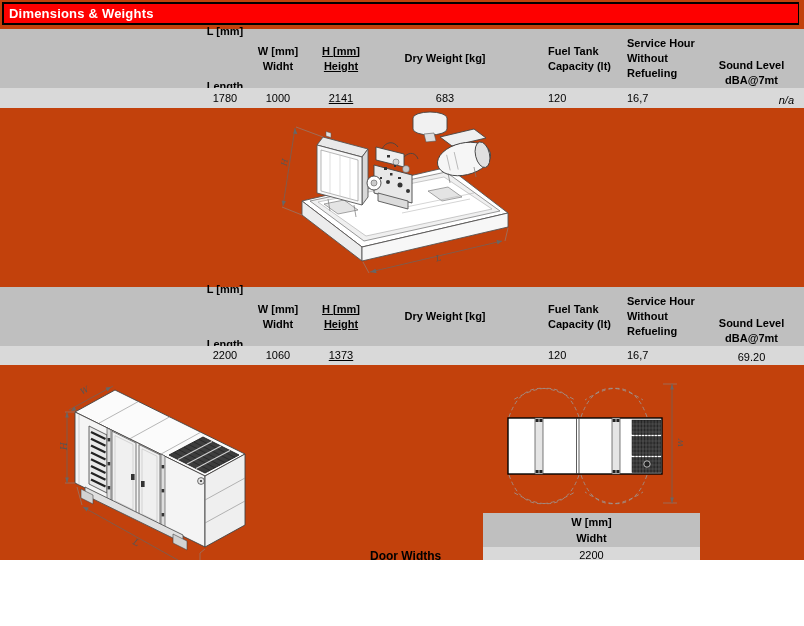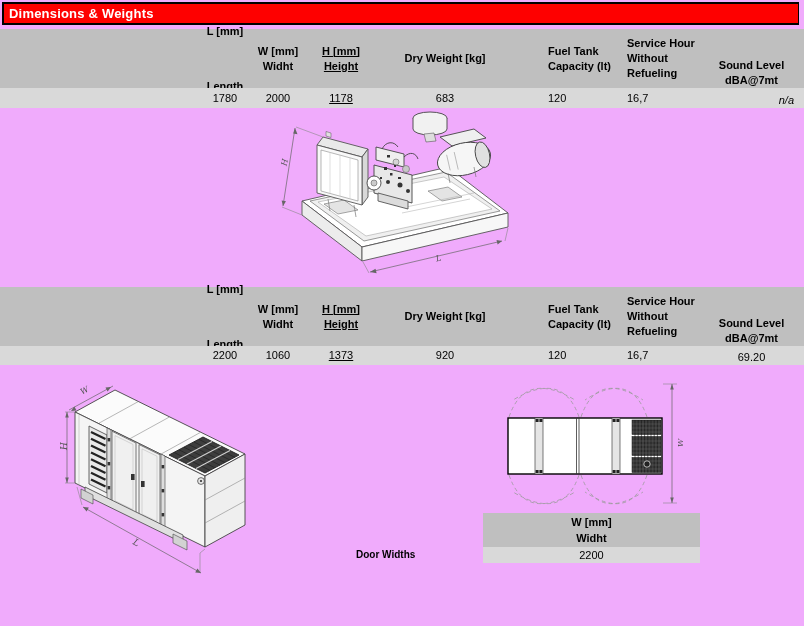--- a/index.html
+++ b/index.html
@@ -1,16 +1,16 @@
 <!DOCTYPE html>
 <html><head>
 <meta charset="utf-8">
 <style>
   html,body{margin:0;padding:0;background:#fff;}
-  .page{position:relative;width:804px;height:626px;background:#f0abfc;overflow:hidden;
+  .page{position:relative;width:804px;height:560px;background:#c2410c;overflow:hidden;
         font-family:"Liberation Sans",sans-serif;color:#000;}
   
   .titlebar{position:absolute;left:2px;top:2px;width:794px;height:19px;background:#fe0000;
             border:2px solid #000;border-right-width:1px;display:flex;align-items:center;}
   .titlebar span{color:#fff;font-weight:bold;font-size:13px;padding-left:5px;letter-spacing:.2px;}
   
   .trow{position:absolute;left:0;width:804px;}
   .thead{background:#bfbfbf;height:59px;}
   .tdata{background:#d9d9d9;height:20px;}
   .cell{position:absolute;top:0;height:100%;display:flex;flex-direction:column;justify-content:center;
@@ -19,21 +19,21 @@
   .c-label{left:4px;width:185px;align-items:flex-start;font-weight:bold;}
   .c-l{left:195px;width:60px;align-items:center;text-align:center;gap:40px;}
   .c-w{left:248px;width:60px;align-items:center;text-align:center;}
   .c-h{left:310px;width:62px;align-items:center;text-align:center;text-decoration:underline;}
   .c-dry{left:385px;width:120px;align-items:center;text-align:center;}
   .c-fuel{left:548px;width:92px;align-items:flex-start;text-align:left;}
   .c-serv{left:627px;width:92px;align-items:flex-start;text-align:left;}
   .c-sound{left:703px;width:97px;align-items:center;text-align:center;justify-content:flex-end;}
   .c-sound.align-right{align-items:flex-end;padding-right:6px;box-sizing:border-box;font-style:italic;}
   
-  .door-label{position:absolute;left:356px;top:549px;width:90px;font-size:10px;font-weight:bold;}
+  .door-label{position:absolute;left:370px;top:549px;width:90px;font-size:12px;font-weight:bold;}
   .minitable{position:absolute;left:483px;top:513px;width:217px;}
   .minitable .mhead{background:#bfbfbf;height:34px;display:flex;flex-direction:column;justify-content:center;
                     align-items:center;font-size:11px;font-weight:bold;line-height:16px;}
   .minitable .mval{background:#d9d9d9;height:16px;display:flex;justify-content:center;align-items:center;font-size:11px;}
   svg{position:absolute;}
   svg text{font-family:"DejaVu Serif",serif;font-style:italic;fill:#555;}
 </style>
 </head>
 <body>
 
@@ -68,22 +68,22 @@
         <span>Without</span>
         <span>Refueling</span>
     </div>
     <div class="cell c-sound">
       <span>Sound Level</span>
         <span>dBA@7mt</span>
     </div>
   </div>
   <div class="trow tdata" style="top:88px">
     <div class="cell c-l">1780</div>
-    <div class="cell c-w">2000</div>
-    <div class="cell c-h">1178</div>
+    <div class="cell c-w">1000</div>
+    <div class="cell c-h">2141</div>
     <div class="cell c-dry">683</div>
     <div class="cell c-fuel">120</div>
     <div class="cell c-serv">16,7</div>
     <div class="cell c-sound align-right">n/a</div>
   </div>
 
   <svg style="left:278px;top:107px" width="234" height="173" viewBox="0 0 234 173">
     <g stroke="#555" stroke-width="0.9" fill="none" stroke-linejoin="round">
 
       <path d="M24,94 L84,140 L230,106 L170,60 Z" fill="#ffffff"></path>
@@ -177,21 +177,20 @@
     </div>
     <div class="cell c-sound">
       <span>Sound Level</span>
         <span>dBA@7mt</span>
     </div>
   </div>
   <div class="trow tdata" style="top:346px;height:19px">
     <div class="cell c-l">2200</div>
     <div class="cell c-w">1060</div>
     <div class="cell c-h">1373</div>
-    <div class="cell c-dry">920</div>
     <div class="cell c-fuel">120</div>
     <div class="cell c-serv">16,7</div>
     <div class="cell c-sound">69.20</div>
   </div>
 
   <svg style="left:55px;top:383px" width="250" height="225" viewBox="0 0 250 225">
     <g stroke="#444" stroke-width="0.9" fill="none" stroke-linejoin="round">
 
       <path d="M20,29 L60,7 L190,71 L150,93 Z" fill="#fbfbfb"></path>
       <path d="M43.4,40.5 L83.4,18.5 M74.6,55.9 L114.6,33.9 M105.8,71.2 L145.8,49.2" stroke="#888" stroke-width="0.6"></path>

